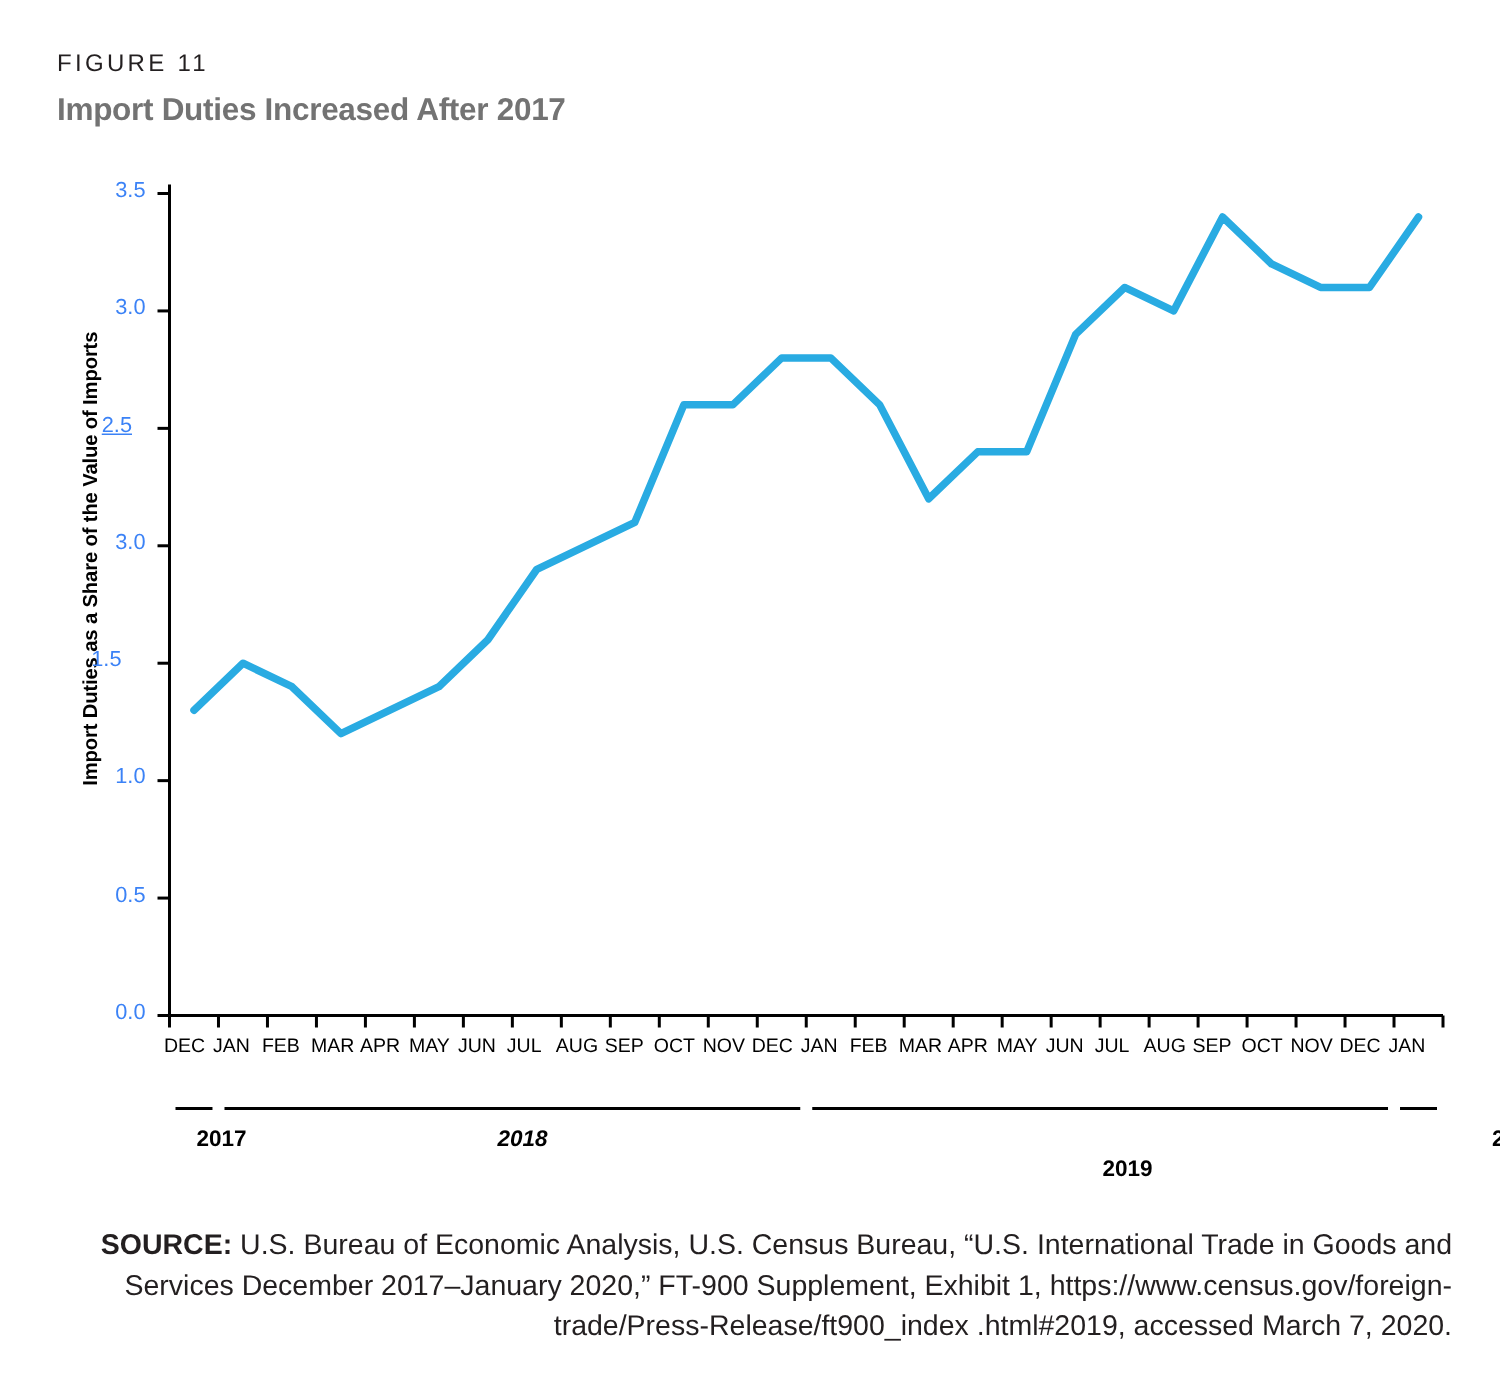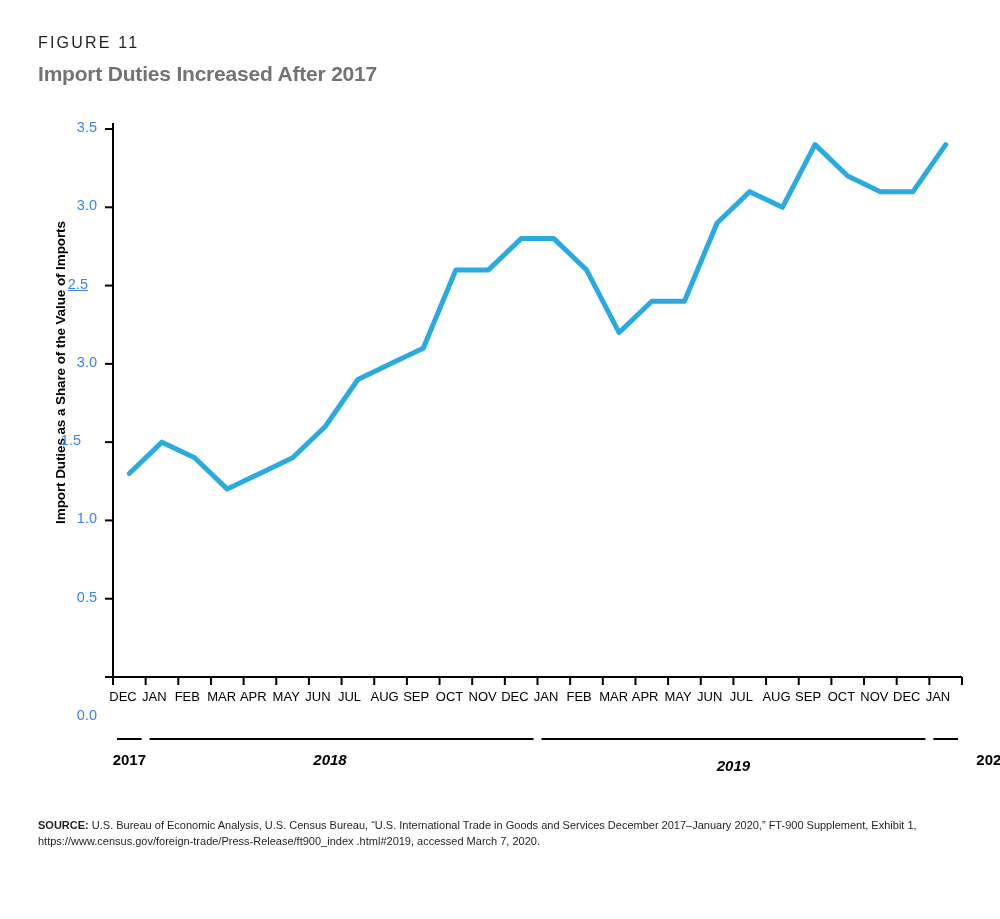--- a/index.html
+++ b/index.html
@@ -69,31 +69,32 @@
     position: absolute;
     text-align: left;
     font-size: 13px;
     color: #000;
     width: 40px;
   }
   .year-label {
     position: absolute;
     font-size: 15px;
     font-weight: bold;
-    text-align: center;
+    text-align: right;
     width: 70px;
   }
   .source {
     position: absolute;
     left: 38px;
     top: 818px;
     width: 930px;
-    font-size: 11px;
+    font-size: 19px;
     line-height: 1.42;
     color: #231f20;
+    text-align: right;
   }
   .source b { font-weight: bold; }
   svg { display: block; }
 </style>
 </head>
 <body>
 
 <div class="page">
 
   <div class="figure-label">FIGURE 11</div>
@@ -139,21 +140,21 @@
         <line x1="896.6923076923076" y1="572" x2="896.6923076923076" y2="580" stroke="#000" stroke-width="2"></line>
         <line x1="929.3461538461538" y1="572" x2="929.3461538461538" y2="580" stroke="#000" stroke-width="2"></line>
         <line x1="962" y1="572" x2="962" y2="580" stroke="#000" stroke-width="2"></line>
         <path d="M129.33 368.46 L161.98 337.14 L194.63 352.80 L227.29 384.11 L259.94 368.46 L292.60 352.80 L325.25 321.49 L357.90 274.51 L390.56 258.86 L423.21 243.20 L455.87 164.91 L488.52 164.91 L521.17 133.60 L553.83 133.60 L586.48 164.91 L619.13 227.54 L651.79 196.23 L684.44 196.23 L717.10 117.94 L749.75 86.63 L782.40 102.29 L815.06 39.66 L847.71 70.97 L880.37 86.63 L913.02 86.63 L945.67 39.66" fill="none" stroke="#29ABE2" stroke-width="5" stroke-linejoin="round" stroke-linecap="round"></path>
         <line x1="117" y1="634" x2="141.65384615384616" y2="634" stroke="#000" stroke-width="2"></line>
         <line x1="149.65384615384616" y1="634" x2="533.5" y2="634" stroke="#000" stroke-width="2"></line>
         <line x1="541.5" y1="634" x2="925.3461538461538" y2="634" stroke="#000" stroke-width="2"></line>
         <line x1="933.3461538461538" y1="634" x2="958" y2="634" stroke="#000" stroke-width="2"></line>
       </svg>
     <div id="tick-layer">
-        <div class="ytick" style="left: 45px; top: 562px; margin-top: 40px;">0.0</div>
+        <div class="ytick" style="left: 45px; top: 562px;">0.0</div>
         <div class="ytick" style="left: 45px; top: 483.714px;">0.5</div>
         <div class="ytick" style="left: 45px; top: 405.429px;">1.0</div>
         <div class="ytick" style="left: 29px; top: 327.143px;">1.5</div>
         <div class="ytick" style="left: 45px; top: 248.857px;">3.0</div>
         <div class="ytick" style="left: 36px; top: 170.571px; text-decoration: underline;">2.5</div>
         <div class="ytick" style="left: 45px; top: 92.2857px;">3.0</div>
         <div class="ytick" style="left: 45px; top: 14px;">3.5</div>
         <div class="xtick" style="left: 109.327px; top: 584px;">DEC</div>
         <div class="xtick" style="left: 141.981px; top: 584px;">JAN</div>
         <div class="xtick" style="left: 174.635px; top: 584px;">FEB</div>
@@ -175,21 +176,21 @@
         <div class="xtick" style="left: 697.096px; top: 584px;">JUN</div>
         <div class="xtick" style="left: 729.75px; top: 584px;">JUL</div>
         <div class="xtick" style="left: 762.404px; top: 584px;">AUG</div>
         <div class="xtick" style="left: 795.058px; top: 584px;">SEP</div>
         <div class="xtick" style="left: 827.712px; top: 584px;">OCT</div>
         <div class="xtick" style="left: 860.365px; top: 584px;">NOV</div>
         <div class="xtick" style="left: 893.019px; top: 584px;">DEC</div>
         <div class="xtick" style="left: 925.673px; top: 584px;">JAN</div>
         <div class="year-label" style="left: 94.3269px; top: 646px;">2017</div>
         <div class="year-label" style="left: 295px; top: 646px; font-style: italic;">2018</div>
-        <div class="year-label" style="left: 698.423px; top: 652px; font-style: italic;">2019</div>
+        <div class="year-label" style="left: 698.423px; top: 666px;">2019</div>
         <div class="year-label" style="left: 958px; top: 646px;">2020</div>
       </div>
   </div>
 
   <div class="source">
     <b>SOURCE:</b><span> U.S. Bureau of Economic Analysis, U.S. Census Bureau, “U.S. International Trade in Goods and Services December 2017–January 2020,” FT-900 Supplement, Exhibit 1, https://www.census.gov/foreign-trade/Press-Release/ft900_index .html#2019, accessed March 7, 2020.</span>
   </div>
 
 </div>
 

